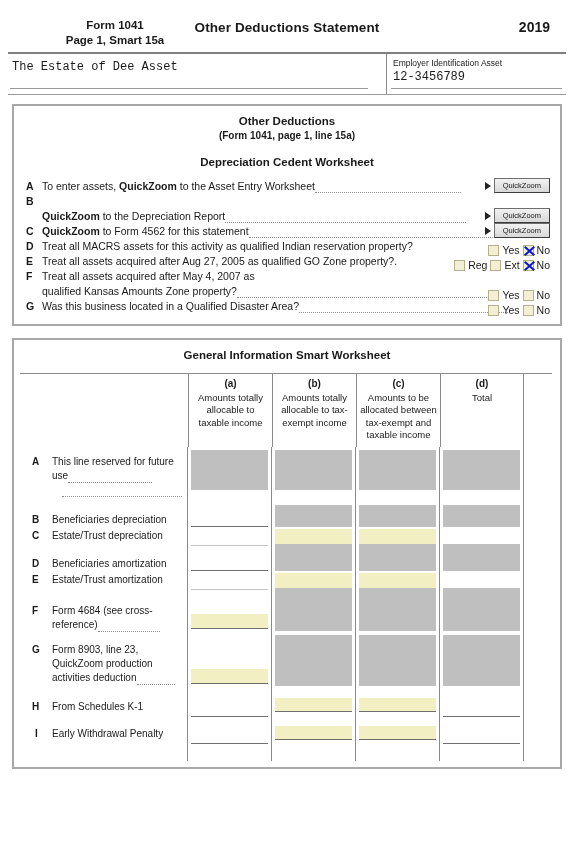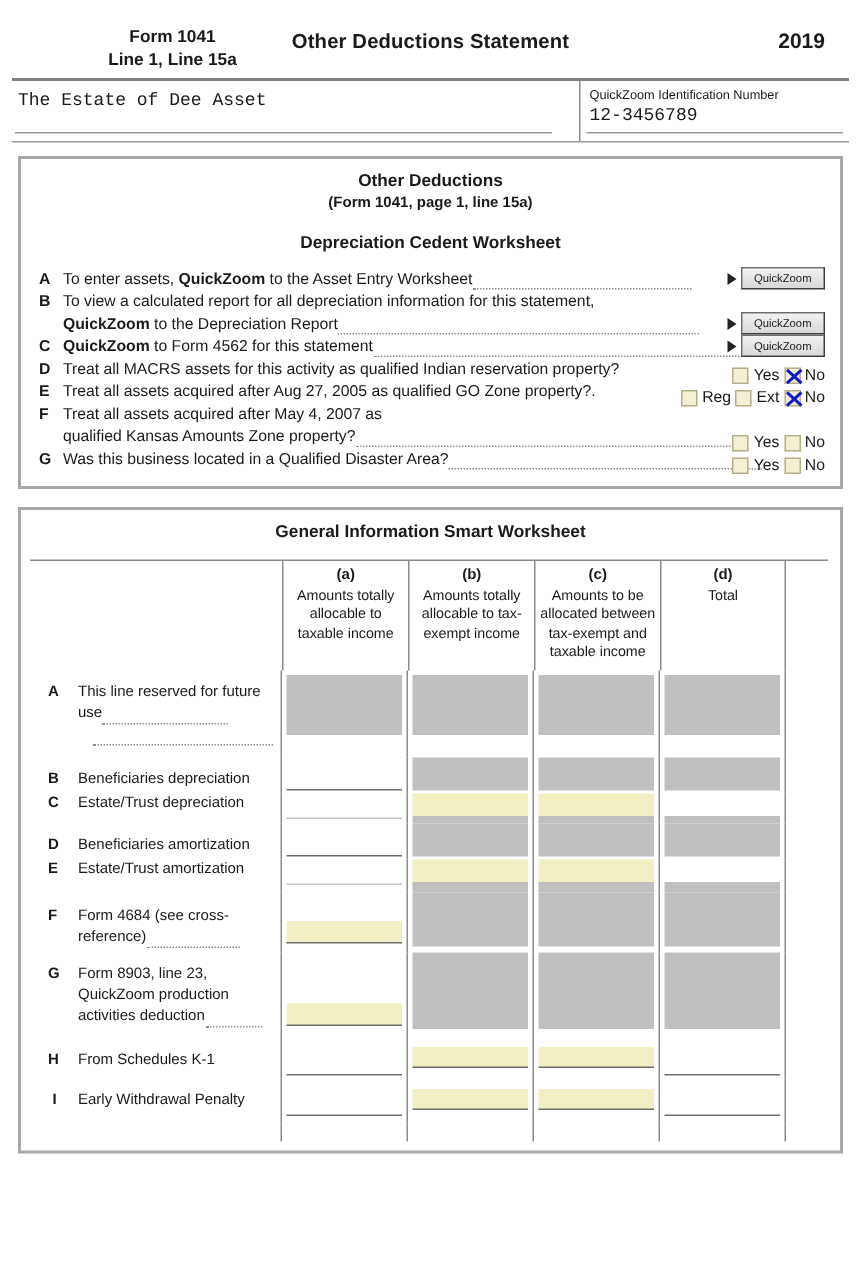--- a/index.html
+++ b/index.html
@@ -322,35 +322,35 @@
     height: 1px;
     background: #c4c4c4;
   }
 </style>
 </head>
 <body>
 
 <div class="page-header">
   <div class="form-id">
     <span>Form 1041</span>
-    <span class="line2">Line 1, Line 15a</span>
+    <span class="line2">Page 1, Smart 15a</span>
   </div>
   <div class="doc-title">Other Deductions Statement</div>
   <div class="tax-year">2019</div>
 </div>
 
 <div class="rule-thick"></div>
 
 <div class="id-band">
   <div class="id-name">
     <div class="fld-value">The Estate of Dee Asset</div>
     <div class="underline"></div>
   </div>
   <div class="id-ein">
-    <div class="fld-label">QuickZoom Identification Number</div>
+    <div class="fld-label">Employer Identification Asset</div>
     <div class="fld-value">12-3456789</div>
     <div class="underline"></div>
   </div>
 </div>
 
 <div class="rule-thin"></div>
 
 <div class="panel">
   <div class="panel-inner">
     <div class="ws-title-main">Other Deductions</div>
@@ -361,21 +361,20 @@
       <span class="dep-letter">A</span>
       <span class="dep-text"><span>To enter assets, </span><b>QuickZoom</b><span> to the Asset Entry Worksheet</span><span class="leader" style="width:146px"></span></span>
       <span class="qz-wrap">
         <span class="arrow-cue"></span>
         <button class="qz-btn">QuickZoom</button>
       </span>
     </div>
 
     <div class="dep-row">
       <span class="dep-letter">B</span>
-      <span class="dep-text">To view a calculated report for all depreciation information for this statement,</span>
     </div>
 
     <div class="dep-row">
       <span class="dep-text"><b>QuickZoom</b><span> to the Depreciation Report</span><span class="leader" style="width:241px"></span></span>
       <span class="qz-wrap">
         <span class="arrow-cue"></span>
         <button class="qz-btn">QuickZoom</button>
       </span>
     </div>
 

